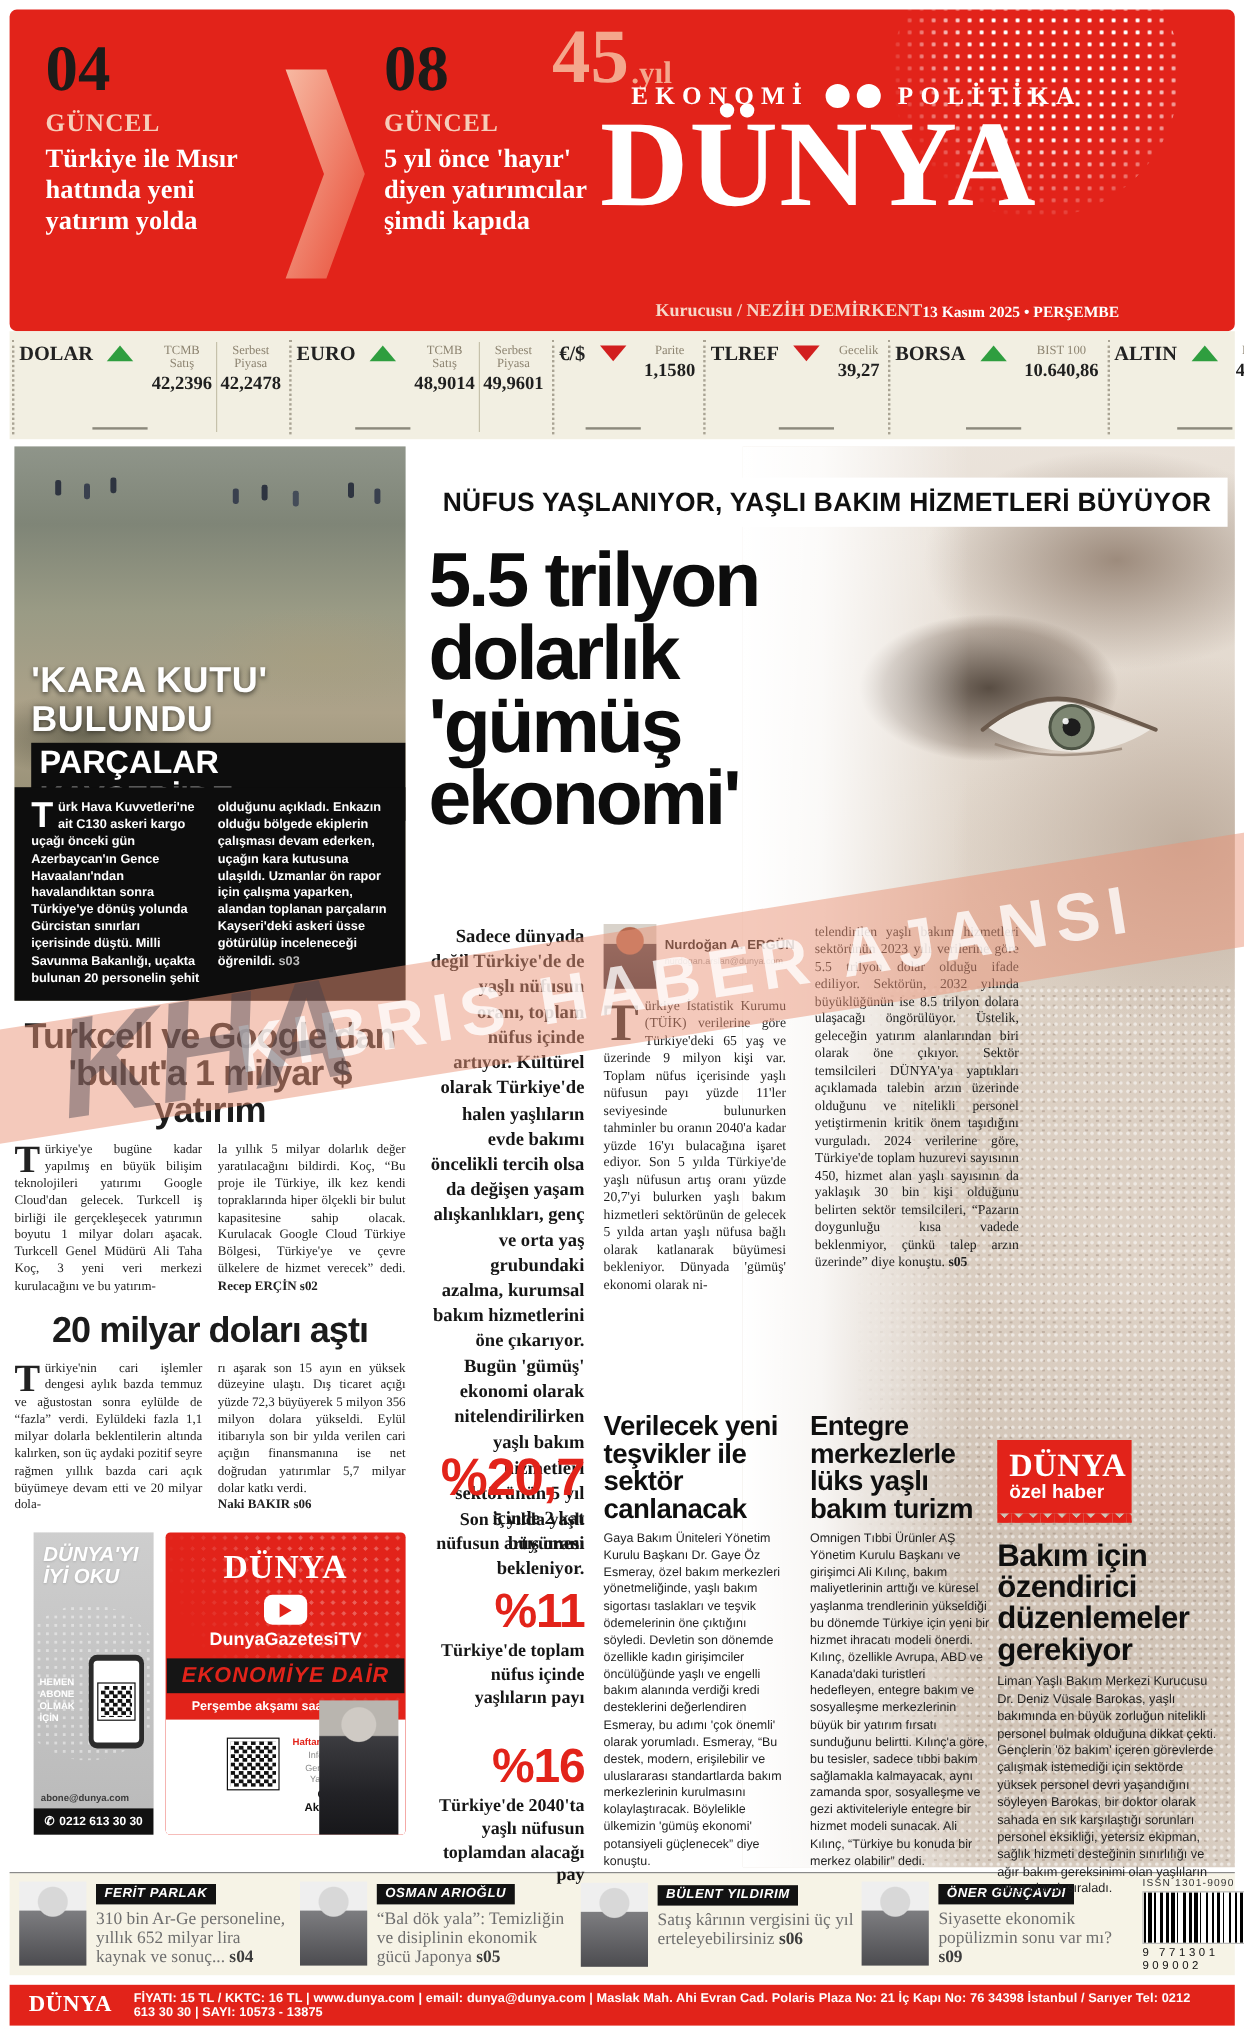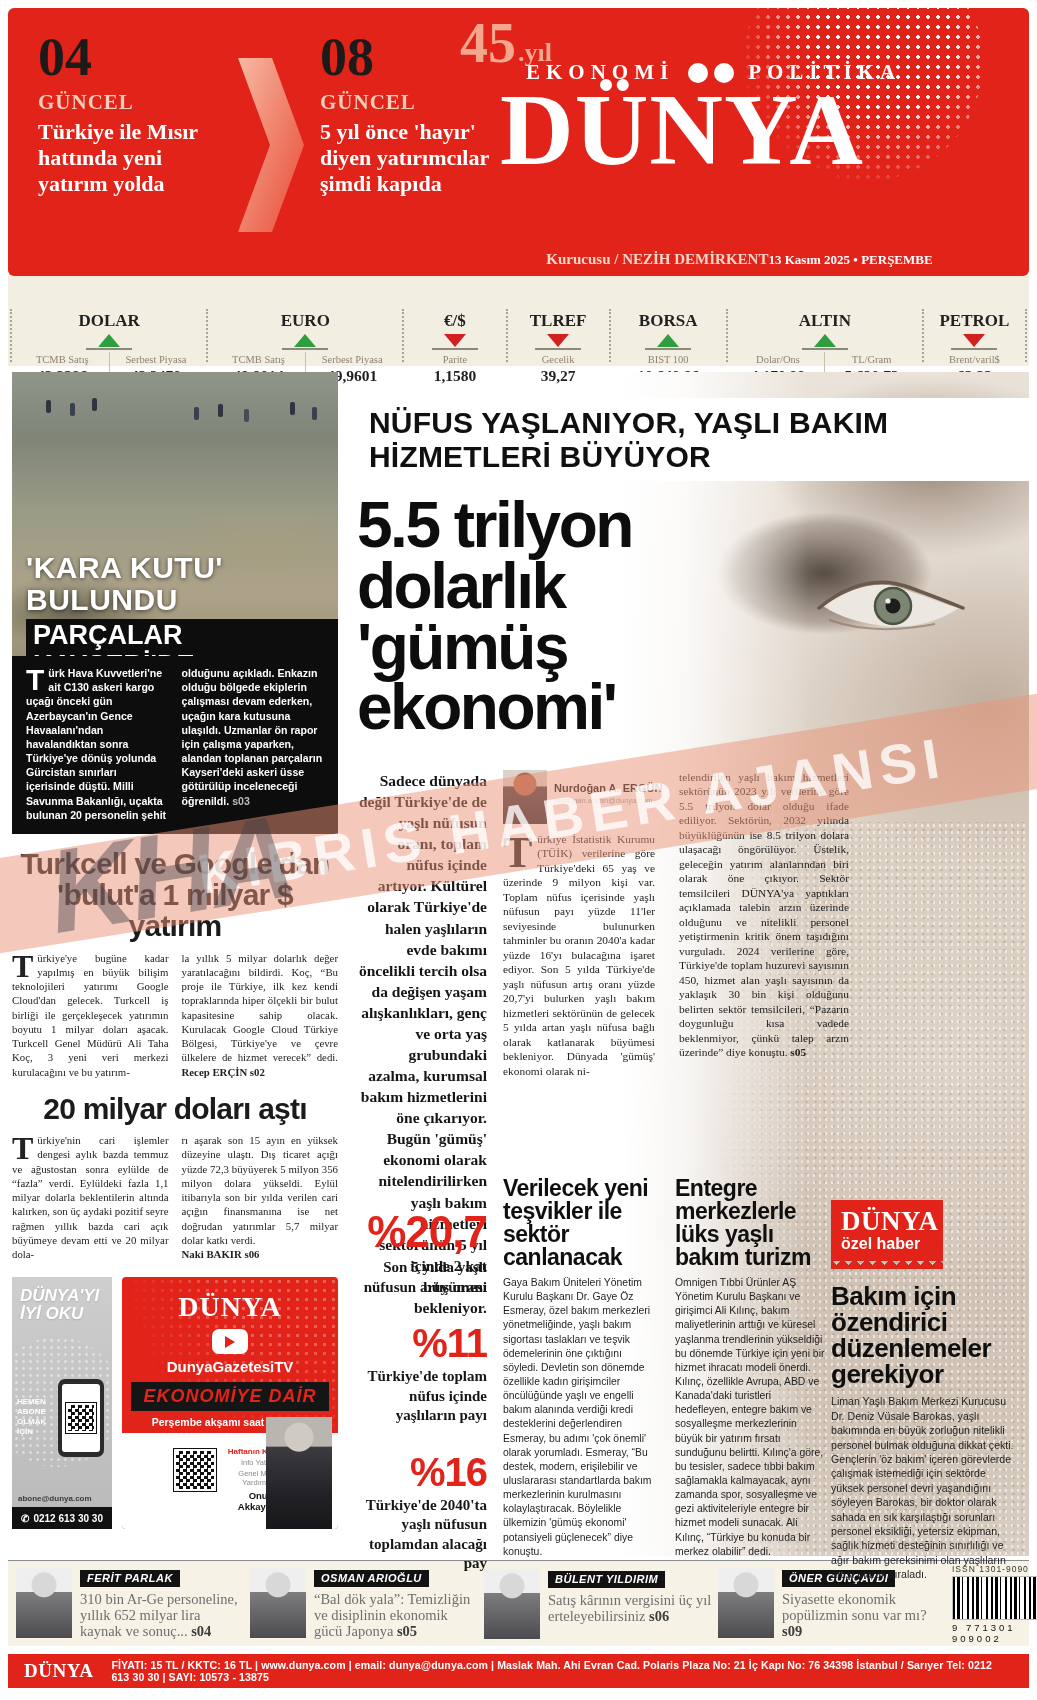--- a/index.html
+++ b/index.html
@@ -9,39 +9,39 @@
   
   .banner { position:absolute; left:8px; top:8px; width:1021px; height:268px; background:#e2231a; border-radius:6px; overflow:hidden; }
   .teasers { position:absolute; left:30px; top:22px; display:flex; gap:14px; }
   .teaser { width:180px; }
   .page-num { font-family:"Liberation Serif", serif; font-weight:700; font-size:54px; color:#1c1b19; line-height:1; }
   .section-tag { font-family:"Liberation Serif", serif; font-weight:700; font-size:21px; color:#f6cdb9; letter-spacing:1px; margin-top:6px; }
   .teaser-text { font-family:"Liberation Serif", serif; font-weight:700; font-size:22px; color:#fff; line-height:1.18; margin-top:4px; }
   .teaser-arrow { width:74px; height:190px; margin-top:20px; flex:none; }
   .masthead { position:absolute; left:452px; top:10px; width:560px; }
   .m45-row { display:flex; align-items:flex-end; }
-  .m45 { font-family:"Liberation Serif", serif; font-weight:700; font-size:56px; line-height:0.9; color:#f4a78d; }
+  .m45 { font-family:"Liberation Serif", serif; font-weight:700; font-size:64px; line-height:0.9; color:#f4a78d; }
   .m45-suffix { font-family:"Liberation Serif", serif; font-weight:700; font-size:26px; color:#f4a78d; margin-left:2px; }
   .tagline { display:flex; align-items:center; gap:14px; margin-top:-8px; margin-left:66px; }
   .tagline .tl { font-family:"Liberation Serif", serif; font-weight:700; font-size:21px; letter-spacing:6px; color:#fff; }
   .tl-dots { display:flex; gap:6px; }
   .tl-dots i { width:20px; height:20px; border-radius:50%; background:#fff; }
   .logo-big { font-family:"Liberation Serif", serif; font-weight:700; font-size:102px; line-height:0.92; color:#fff; letter-spacing:1px; margin-left:40px; margin-top:-2px; }
   .founder-row { position:absolute; left:460px; right:18px; bottom:8px; display:flex; justify-content:center; align-items:flex-end; }
   .founder { font-family:"Liberation Serif", serif; font-weight:700; font-size:15px; color:#f6d7c8; }
   .edition-date { font-family:"Liberation Serif", serif; font-weight:700; font-size:13px; color:#fff; }
   .globe { position:absolute; right:46px; top:-66px; width:240px; height:240px; border-radius:50%;
     background-image: radial-gradient(#ffffff 1.7px, rgba(255,255,255,0) 1.9px);
     background-size:10px 10px;
     -webkit-mask-image: radial-gradient(circle at 58% 42%, #000 35%, transparent 74%);
     mask-image: radial-gradient(circle at 58% 42%, #000 35%, transparent 74%); }
 
   
   .ticker { position:absolute; left:8px; top:276px; width:1021px; height:90px; background:#f2efe2; display:flex; padding:7px 2px 4px; }
-  .tk { border-right:2px dotted #a9a393; padding:2px 4px; text-align:center; display:flex; flex-direction:column;margin-top:26px; }
+  .tk { border-right:2px dotted #a9a393; padding:2px 4px; text-align:center; display:flex; flex-direction:row; }
   .tk:first-child { border-left:2px dotted #a9a393; }
   .tk-name { font-family:"Liberation Serif", serif; font-weight:700; font-size:17px; color:#222; }
   .tk-arrow-wrap { width:46px; margin:3px auto 2px; border-bottom:2px solid #8c897c; display:flex; justify-content:center; padding-bottom:1px; }
   .arr { width:0; height:0; border-left:11px solid transparent; border-right:11px solid transparent; }
   .arr.up { border-bottom:13px solid #2f9e3f; }
   .arr.down { border-top:13px solid #d21f1f; }
   .tk-cols { display:flex; flex:1; }
   .tk-col { flex:1; padding:0 3px; }
   .tk-col + .tk-col { border-left:1px solid #c6c1ab; }
   .tk-label { font-family:"Liberation Serif", serif; font-size:10.5px; color:#8d8471; margin-top:2px; }
@@ -71,21 +71,21 @@
 
   .story { margin-top:14px; }
   .story h2 { font-weight:700; font-size:30px; line-height:1.04; letter-spacing:-0.8px; color:#1b1b1b; text-align:center; }
   .story-body { display:flex; gap:13px; margin-top:9px; }
   .sb-col { flex:1; font-family:"Liberation Serif", serif; font-size:10.8px; line-height:1.32; color:#222; text-align:justify; }
   .sb-col .dc { float:left; font-family:"Liberation Serif", serif; font-size:32px; line-height:0.78; font-weight:700; padding:3px 4px 0 0; }
   .sig { font-weight:700; font-family:"Liberation Serif", serif; }
 
   
   .ads { display:flex; gap:10px; margin-top:16px; height:252px; }
-  .ad-gray { position:relative; width:100px; background:linear-gradient(180deg,#cecece,#b9b9b9); overflow:hidden; }
+  .ad-gray { position:relative; width:100px; background:linear-gradient(180deg,#cecece,#b9b9b9); overflow:hidden;margin-left:16px; }
   .ag-globe { position:absolute; left:-20px; top:60px; width:130px; height:130px; border-radius:50%;
     background-image:radial-gradient(rgba(255,255,255,0.8) 1.3px, transparent 1.5px); background-size:7px 7px; opacity:0.55; }
   .ag-title { position:relative; color:#fff; font-weight:800; font-style:italic; font-size:17px; line-height:1.05; padding:10px 8px 0; text-shadow:0 1px 2px rgba(0,0,0,0.15); }
   .ag-side { position:absolute; left:5px; top:120px; color:#fff; font-weight:800; font-size:8px; line-height:1.25; width:30px; }
   .ag-phone { position:absolute; right:8px; top:102px; width:46px; height:78px; background:#2b2b2b; border-radius:7px; padding:5px 4px; }
   .ag-screen { width:100%; height:100%; background:#fff; border-radius:3px; display:flex; align-items:center; justify-content:center; }
   .qr { background-image:repeating-conic-gradient(#111 0% 25%, #fff 0% 50%); background-size:7px 7px; border:2px solid #fff; outline:1px solid #111; }
   .ag-qr { width:30px; height:30px; }
   .ag-email { position:absolute; left:6px; bottom:26px; font-size:8px; color:#3c3c3c; font-weight:700; }
   .ag-strip { position:absolute; left:0; bottom:0; width:100%; height:22px; background:#111; color:#fff; display:flex; align-items:center; justify-content:center; gap:4px; font-weight:800; font-size:10px; }
@@ -123,21 +123,21 @@
       radial-gradient(ellipse 300px 320px at 72% 88%, rgba(206,192,178,0.85), transparent 78%),
       linear-gradient(168deg, #ece5dd 0%, #dbcfc2 42%, #cdbfb1 68%, #ddd3c8 100%); }
   .face::after { content:""; position:absolute; inset:38% 0 0 22%;
     background-image:
       radial-gradient(rgba(255,255,255,0.9) 1.2px, transparent 1.5px),
       radial-gradient(rgba(118,94,78,0.45) 1px, transparent 1.3px);
     background-size:6px 7px, 9px 8px; background-position:0 0, 3px 4px; opacity:0.6;
     -webkit-mask-image:linear-gradient(to right, transparent, #000 35%);
     mask-image:linear-gradient(to right, transparent, #000 35%); }
   .eye { position:absolute; left:196px; top:196px; }
-  .kicker { position:relative; z-index:3; display:inline-block; background:#fff; color:#101010; font-weight:800; font-size:30px; letter-spacing:0.2px; padding:6px 12px 5px; margin:28px 0 0 4px; box-shadow:0 0 0 2px #fff; }
+  .kicker { position:relative; z-index:3; display:inline-block; background:#fff; color:#101010; font-weight:800; font-size:22px; letter-spacing:0.2px; padding:6px 12px 5px; margin:28px 0 0 4px; box-shadow:0 0 0 2px #fff; }
   .headline { position:relative; z-index:3; margin:16px 0 0 4px; font-weight:800; font-size:64px; line-height:0.95; letter-spacing:-2.5px; color:#0d0d0d; }
   .cols-top { position:absolute; z-index:3; left:4px; top:398px; display:flex; }
   .intro { width:130px; text-align:right; font-family:"Liberation Serif", serif; font-weight:700; font-size:15.5px; line-height:1.36; color:#161616; }
   .mid { width:152px; margin-left:16px; }
   .byline { display:flex; gap:7px; }
   .by-photo { width:44px; height:54px; flex:none;
     background:
       radial-gradient(circle at 50% 26%, #b4694f 11px, transparent 12px),
       linear-gradient(180deg,#d9d3cb 0 30%, #463f45 31%, #2d2a33 100%); }
   .by-meta { padding-top:12px; }

